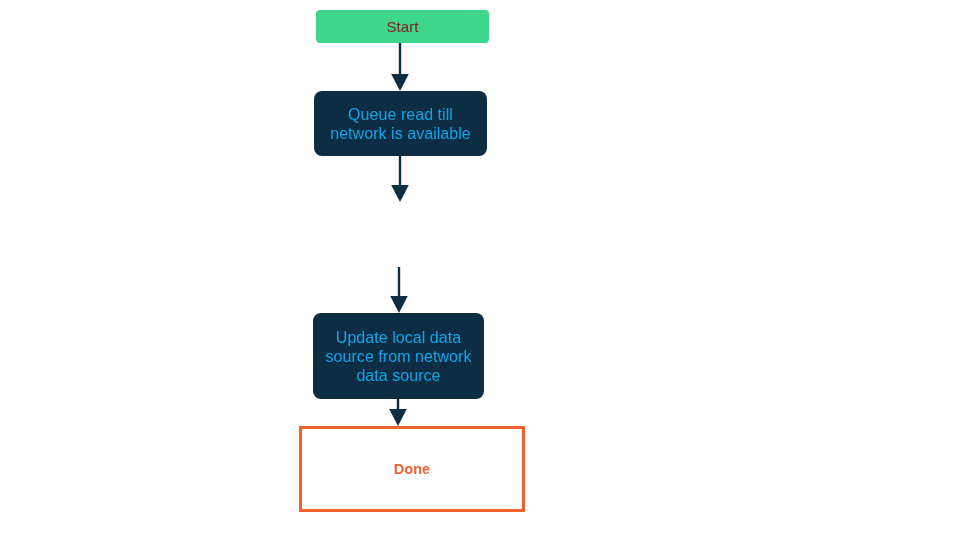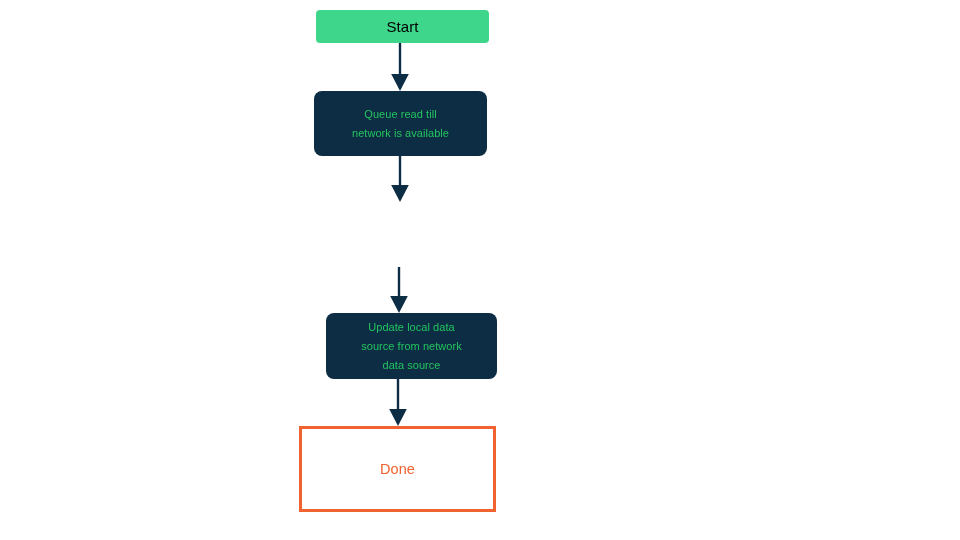--- a/index.html
+++ b/index.html
@@ -43,62 +43,63 @@
   
   .node-start {
     left: 316px;
     top: 10px;
     width: 173px;
     height: 33px;
     background: #3dd68a;
     border-radius: 4px;
   }
   .node-start .node-label {
-    color: #000000;
+    color: #7f1d1d;
     font-size: 15px;
   }
 
   
   .node-process {
     background: #0d2d44;
     border-radius: 8px;
   }
   .node-process .node-label {
-    color: #22c55e;
-    font-size: 11px;
+    color: #0ea5e9;
+    font-size: 16px;
   }
 
   .node-queue {
     left: 314px;
     top: 91px;
     width: 173px;
     height: 65px;
   }
   .node-monitor {
     left: 314px;
     top: 202px;
     width: 173px;
     height: 65px;
   }
   .node-update {
-    left: 326px;
+    left: 313px;
     top: 313px;
     width: 171px;
-    height: 66px;
+    height: 86px;
   }
 
   
   .node-done {
     left: 299px;
     top: 426px;
-    width: 197px;
+    width: 226px;
     height: 86px;
     background: #ffffff;
     border: 3px solid #f0622f;
     border-radius: 0;
+    font-weight: bold;
   }
   .node-done .node-label {
     color: #f0622f;
     font-size: 14.5px;
   }
 
   
   .arrow {
     position: absolute;
     overflow: visible;

